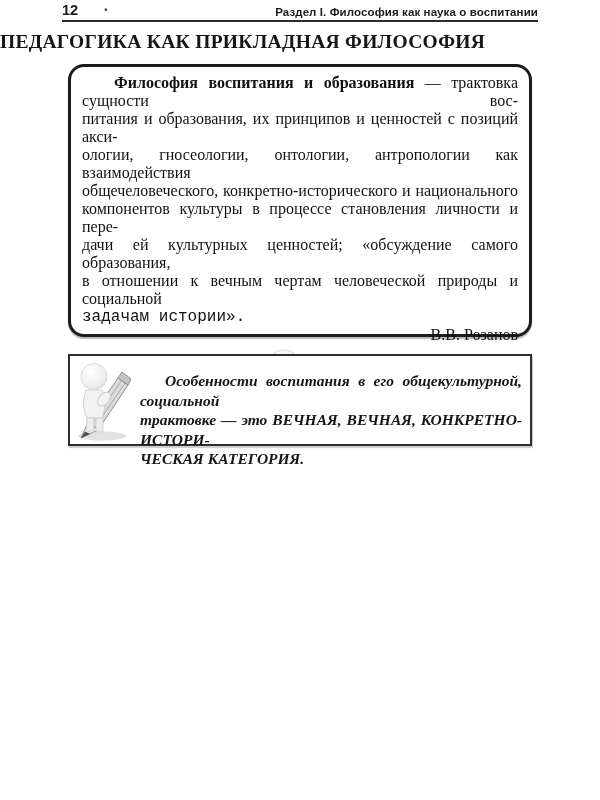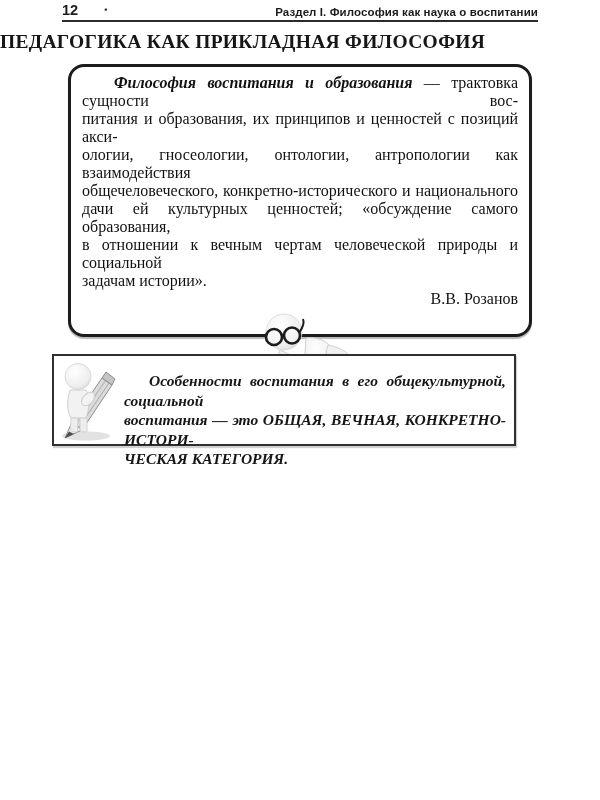--- a/index.html
+++ b/index.html
@@ -20,27 +20,27 @@
   .title{position:absolute;left:0;top:31px;width:600px;margin:0;text-align:left;
          font-size:19.5px;font-weight:bold;letter-spacing:0.3px;color:#161616;}
 
   
   .defbox{position:absolute;left:68px;top:64px;width:464px;height:273px;box-sizing:border-box;
           border:3px solid #1c1c1c;border-radius:16px;background:#fff;
           box-shadow:0 2px 1px rgba(0,0,0,0.28);padding:7px 11px 0 11px;}
   .dline{margin:0;font-size:16px;line-height:18px;color:#121212;
          text-align:justify;text-align-last:justify;}
   .dline.first{text-indent:32px;}
-  .dline.last{text-align-last:left;}
-  .lead{font-weight:bold;font-style:italic;}
+  .dline.last{text-align-last:left;font-family:Liberation Mono, monospace;}
+  .lead{font-weight:bold;}
   .attribution{margin:0;font-size:16px;line-height:18px;text-align:right;color:#121212;}
   .figwrap{display:flex;justify-content:center;margin-top:2px;}
 
   
-  .notebox{position:absolute;left:52px;top:354px;width:464px;height:92px;box-sizing:border-box;
+  .notebox{position:absolute;left:68px;top:354px;width:464px;height:92px;box-sizing:border-box;
            border:2px solid #2f2f2f;background:#fff;display:flex;
            box-shadow:1px 2px 1px rgba(0,0,0,0.18);}
   .noteimg{flex:0 0 64px;padding:4px 0 0 4px;}
   .notetext{flex:1;padding:15px 8px 0 2px;font-weight:bold;font-style:italic;
             font-size:15.5px;color:#161616;}
   .nline{margin:0;line-height:19.5px;text-align:justify;text-align-last:justify;}
   .nline.n1{text-indent:25px;}
   .nline.nlast{text-align-last:left;}
 </style>
 </head>
@@ -57,20 +57,21 @@
   </header>
   <div class="rule"></div>
 
   <h1 class="title">ПЕДАГОГИКА КАК ПРИКЛАДНАЯ ФИЛОСОФИЯ</h1>
 
   <section class="defbox">
     <p class="dline first"><span class="lead">Философия воспитания и образования</span><span> — трактовка сущности вос-</span></p>
     <p class="dline">питания и образования, их принципов и ценностей с позиций акси-</p>
     <p class="dline">ологии, гносеологии, онтологии, антропологии как взаимодействия</p>
     <p class="dline">общечеловеческого, конкретно-исторического и национального</p>
+    <p class="dline">компонентов культуры в процессе становления личности и пере-</p>
     <p class="dline">дачи ей культурных ценностей; «обсуждение самого образования,</p>
     <p class="dline">в отношении к вечным чертам человеческой природы и социальной</p>
     <p class="dline last">задачам истории».</p>
     <p class="attribution">В.В. Розанов</p>
 
     <div class="figwrap">
       <svg width="160" height="76" viewBox="0 0 160 76">
         <defs>
           <radialGradient id="hg" cx="38%" cy="32%" r="80%">
             <stop offset="0%" stop-color="#ffffff"></stop>
@@ -129,18 +130,18 @@
         <path d="M13,58 L12.5,69 Q12.5,72 17,72 L19.5,72 L20,58 Z" fill="#ededed" stroke="#cfcfcf" stroke-width="0.9"></path>
         <path d="M22,58 L22,69 Q22,72 26.5,72 L29,72 L29,58 Z" fill="#ededed" stroke="#cfcfcf" stroke-width="0.9"></path>
 
         <circle cx="20" cy="16.5" r="13" fill="url(#hg2)" stroke="#d2d2d2" stroke-width="0.8"></circle>
 
         <ellipse cx="30" cy="39" rx="8" ry="5" transform="rotate(-48 30 39)" fill="#f3f3f3" stroke="#cfcfcf" stroke-width="1"></ellipse>
       </svg>
     </div>
     <div class="notetext">
       <p class="nline n1">Особенности воспитания в его общекультурной, социальной</p>
-      <p class="nline">воспитания — это ОБЩАЯ, ВЕЧНАЯ, КОНКРЕТНО- ИСТОРИ-</p>
+      <p class="nline">трактовке — это ВЕЧНАЯ, ВЕЧНАЯ, КОНКРЕТНО- ИСТОРИ-</p>
       <p class="nline nlast">ЧЕСКАЯ КАТЕГОРИЯ.</p>
     </div>
   </section>
 
 </div>
 
 </body></html>

